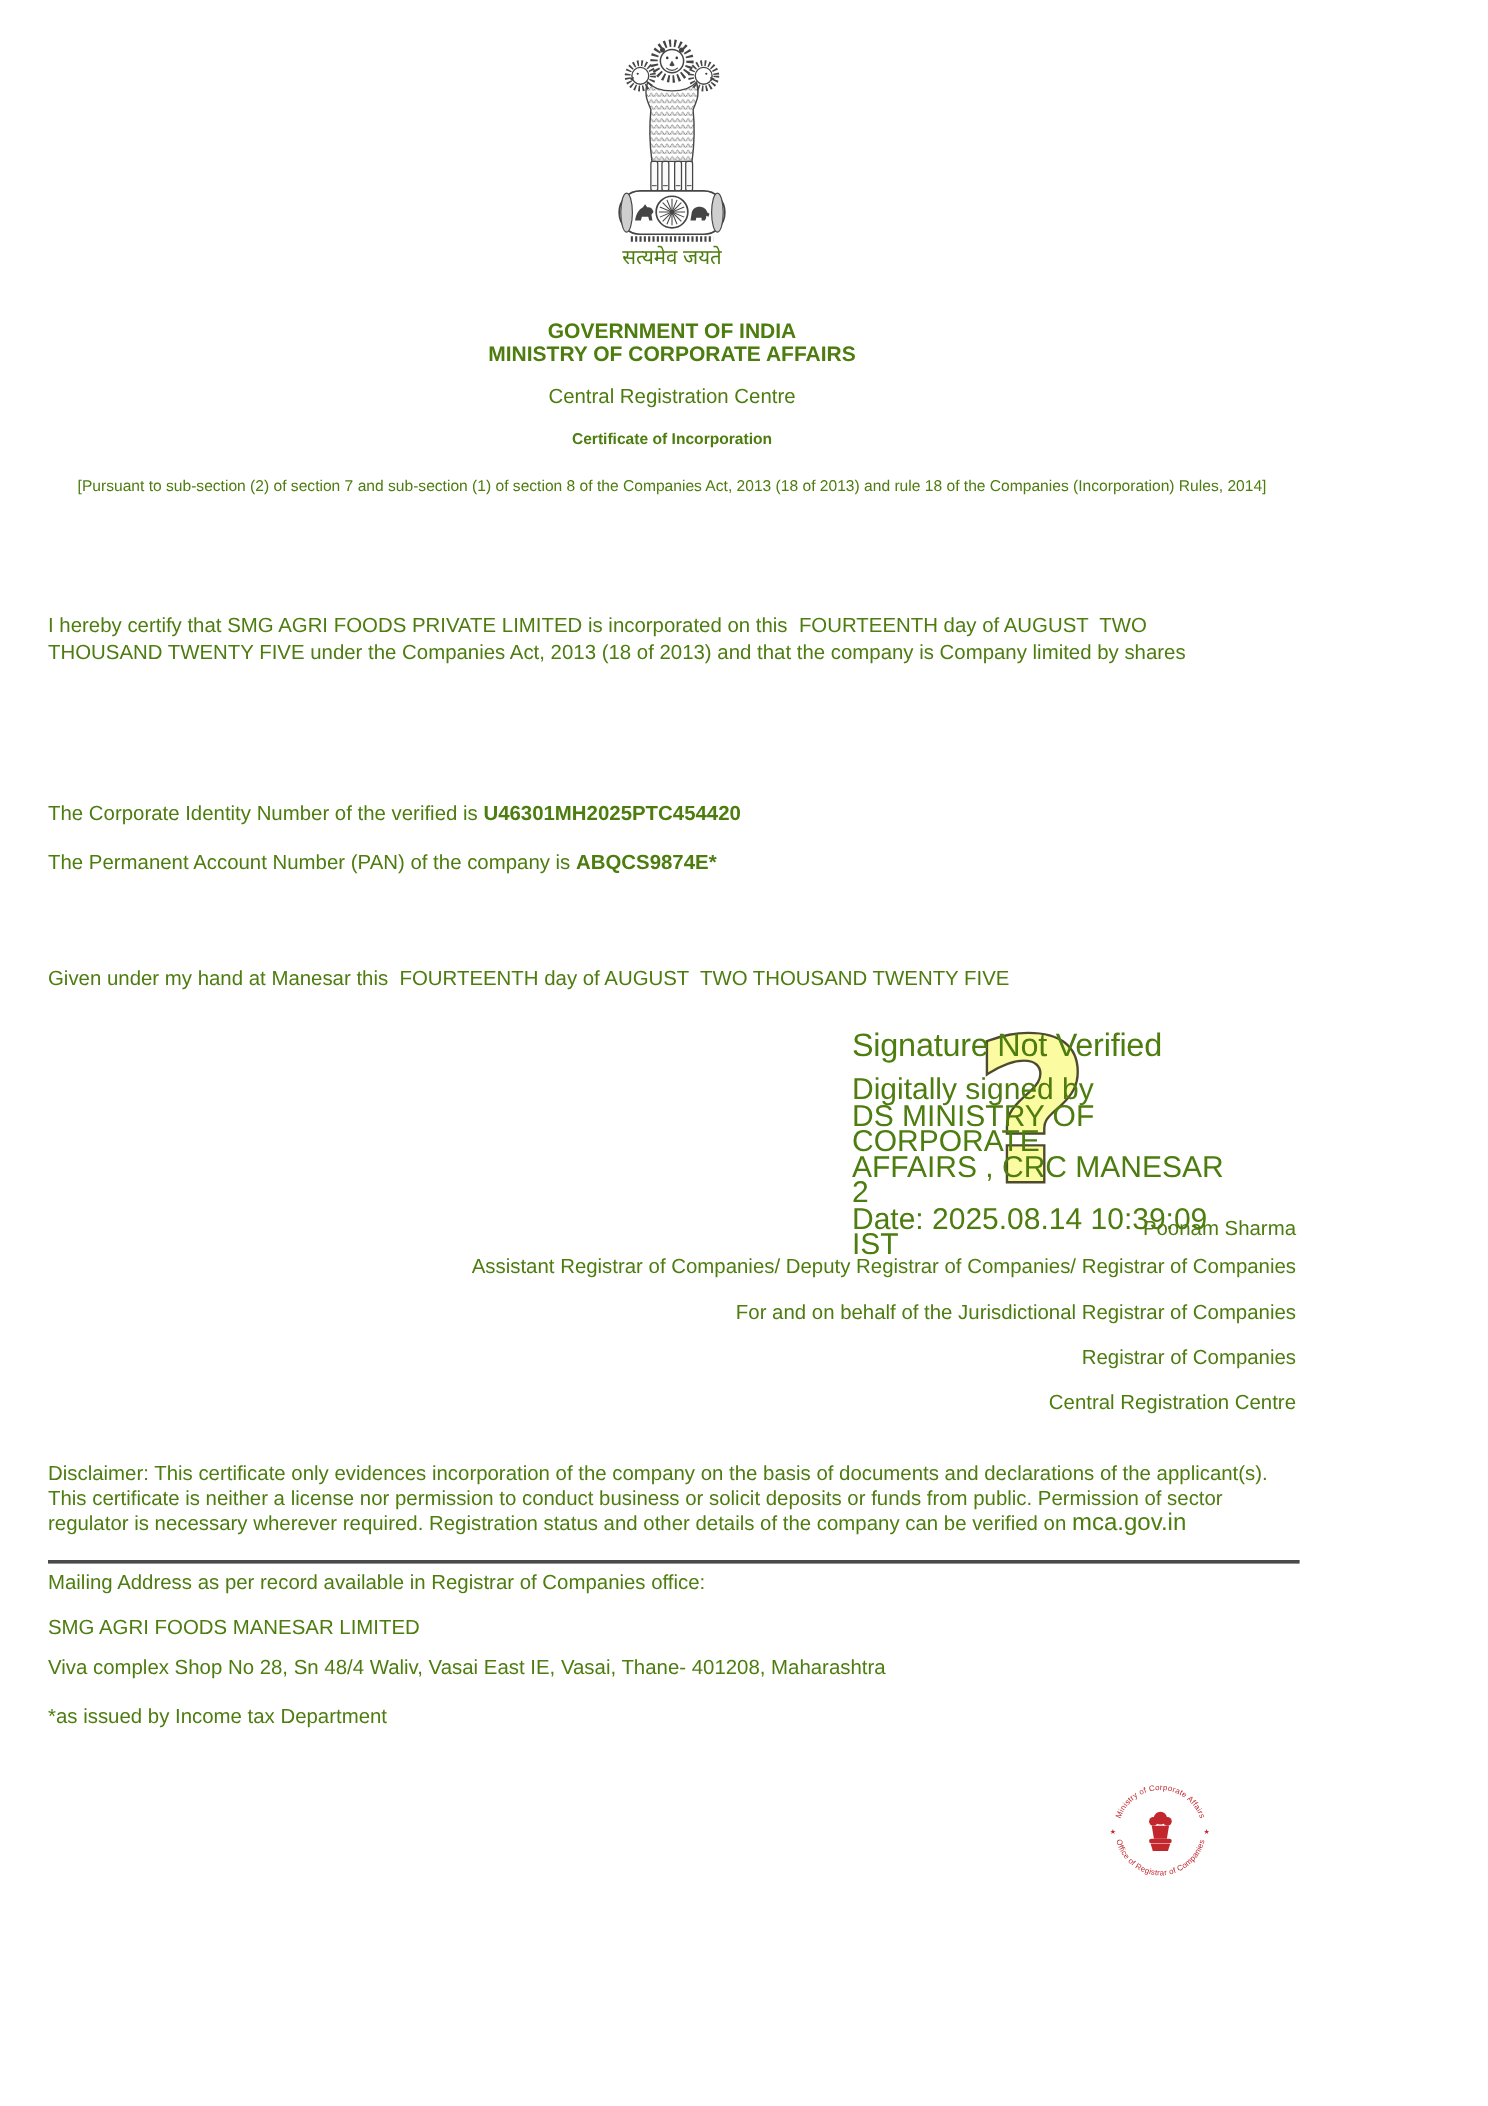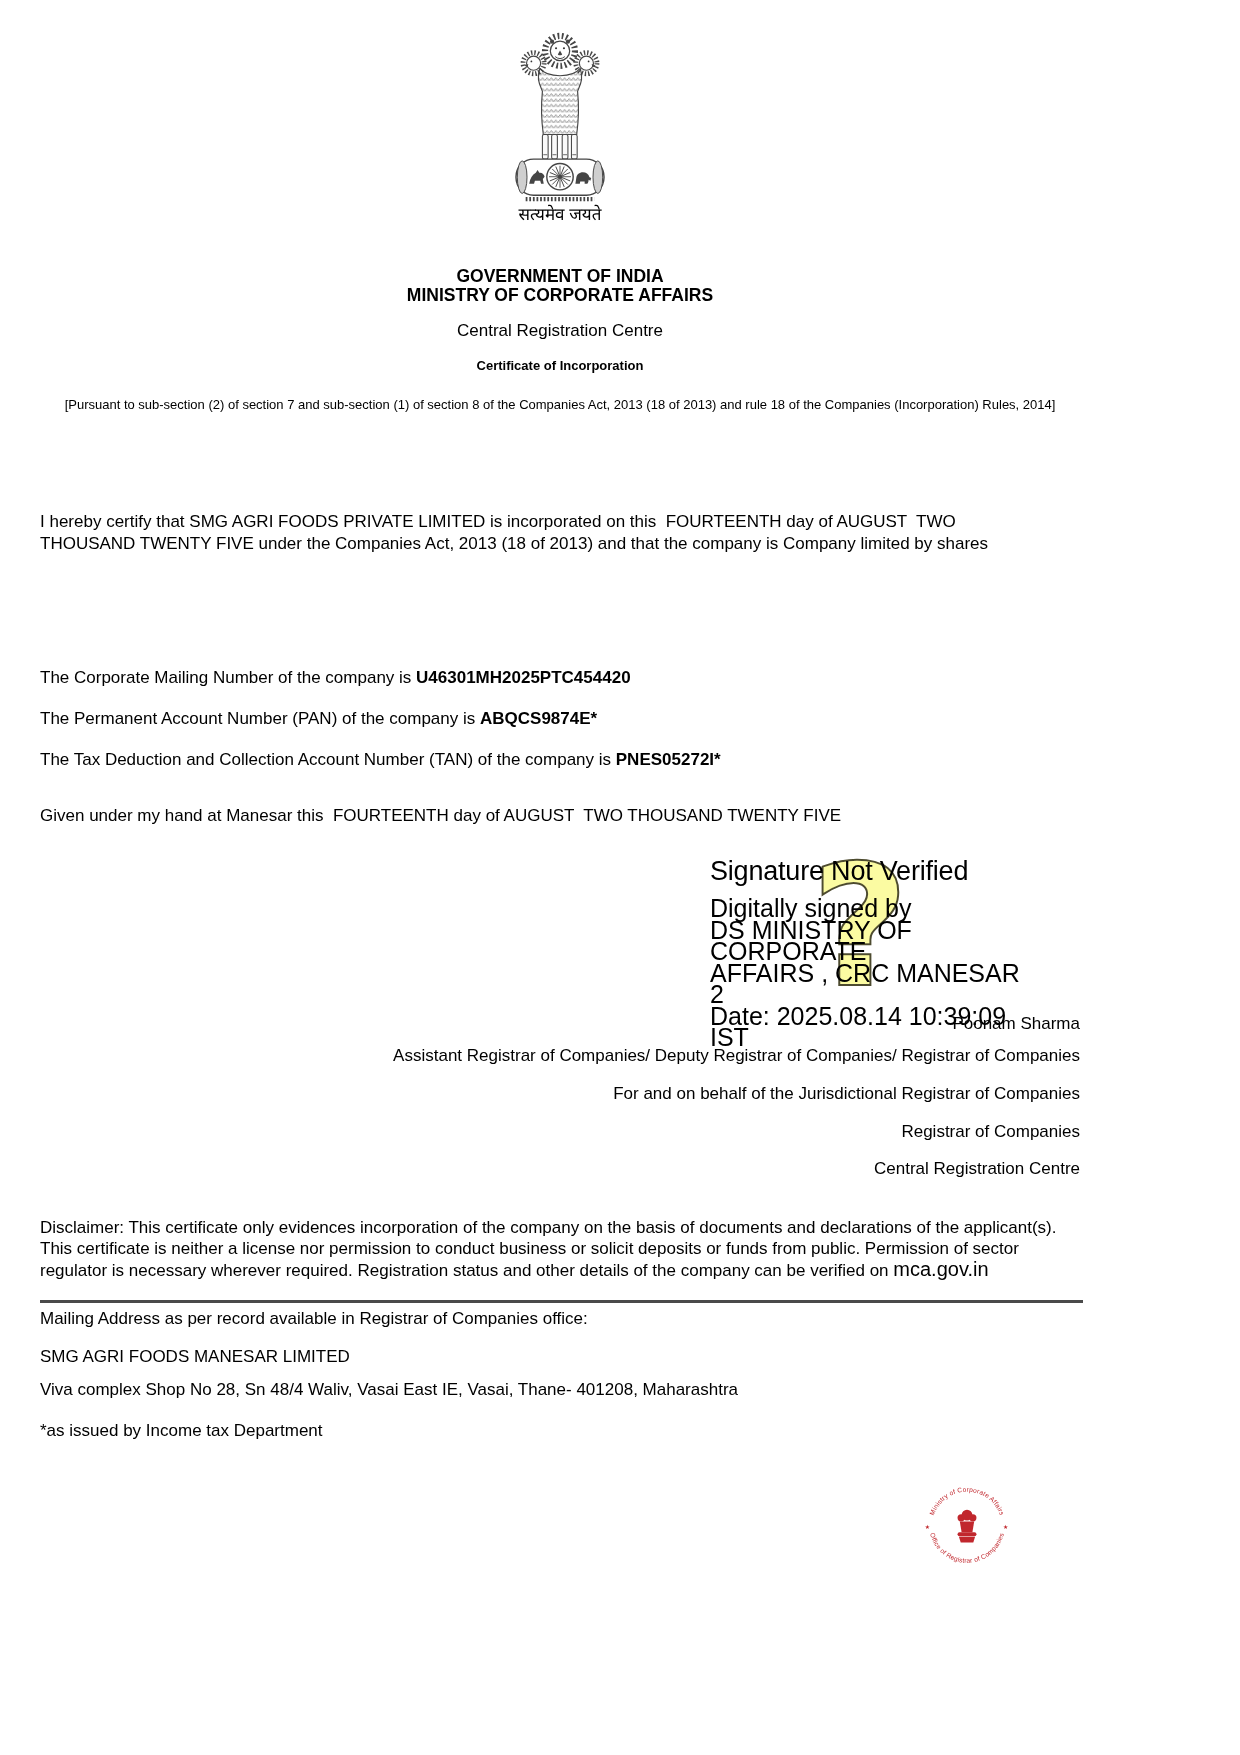--- a/index.html
+++ b/index.html
@@ -1,19 +1,19 @@
 <!DOCTYPE html>
 <html><head>
 <meta charset="utf-8">
 <title>Certificate of Incorporation</title>
 <style>
   html,body{margin:0;padding:0;background:#ffffff;}
   .page{
     position:relative;width:1240px;height:1755px;background:#ffffff;overflow:hidden;
-    font-family:"Liberation Sans","DejaVu Sans",sans-serif;color:#000000;
+    font-family:"Liberation Sans","DejaVu Sans",sans-serif;color:#4d7c0f;
   }
   
   .header{position:absolute;left:40px;top:0;width:1040px;height:470px;}
   .header .centered{position:absolute;left:0;width:100%;text-align:center;}
   .emblem{position:absolute;left:50%;margin-left:-55px;top:28px;}
   .motto{top:202px;font-size:17px;}
   .gov{top:266px;font-size:17.5px;font-weight:bold;}
   .ministry{top:285px;font-size:17.5px;font-weight:bold;}
   .crc{top:321px;font-size:17px;}
   .cert-title{top:358px;font-size:13px;font-weight:bold;}
@@ -120,25 +120,24 @@
     <div class="centered ministry">MINISTRY OF CORPORATE AFFAIRS</div>
     <div class="centered crc">Central Registration Centre</div>
     <div class="centered cert-title">Certificate of Incorporation</div>
     <div class="centered pursuant">[Pursuant to sub-section (2) of section 7 and sub-section (1) of section 8 of the Companies Act, 2013 (18 of 2013) and rule 18 of the Companies (Incorporation) Rules, 2014]</div>
   </div>
 
   <div class="content">
 
     <p class="certify">I hereby certify that SMG AGRI FOODS PRIVATE LIMITED is incorporated on this  FOURTEENTH day of AUGUST  TWO THOUSAND TWENTY FIVE under the Companies Act, 2013 (18 of 2013) and that the company is Company limited by shares</p>
 
-    <p class="idline cin"><span>The Corporate Mailing Number of the company is </span><b>U46301MH2025PTC454420</b></p>
+    <p class="idline cin"><span>The Corporate Identity Number of the verified is </span><b>U46301MH2025PTC454420</b></p>
 
     <p class="idline pan"><span>The Permanent Account Number (PAN) of the company is </span><b>ABQCS9874E*</b></p>
 
-    <p class="idline tan"><span>The Tax Deduction and Collection Account Number (TAN) of the company is </span><b>PNES05272I*</b></p>
 
     <p class="given">Given under my hand at Manesar this  FOURTEENTH day of AUGUST  TWO THOUSAND TWENTY FIVE</p>
 
     <div class="rightline sg-name">Poonam Sharma</div>
     <div class="rightline sg-r1">Assistant Registrar of Companies/ Deputy Registrar of Companies/ Registrar of Companies</div>
     <div class="rightline sg-r2">For and on behalf of the Jurisdictional Registrar of Companies</div>
     <div class="rightline sg-r3">Registrar of Companies</div>
     <div class="rightline sg-r4">Central Registration Centre</div>
 
     <p class="disclaimer"><span>Disclaimer: This certificate only evidences incorporation of the company on the basis of documents and declarations of the applicant(s). This certificate is neither a license nor permission to conduct business or solicit deposits or funds from public. Permission of sector regulator is necessary wherever required. Registration status and other details of the company can be verified on </span><span class="mca">mca.gov.in</span></p>

